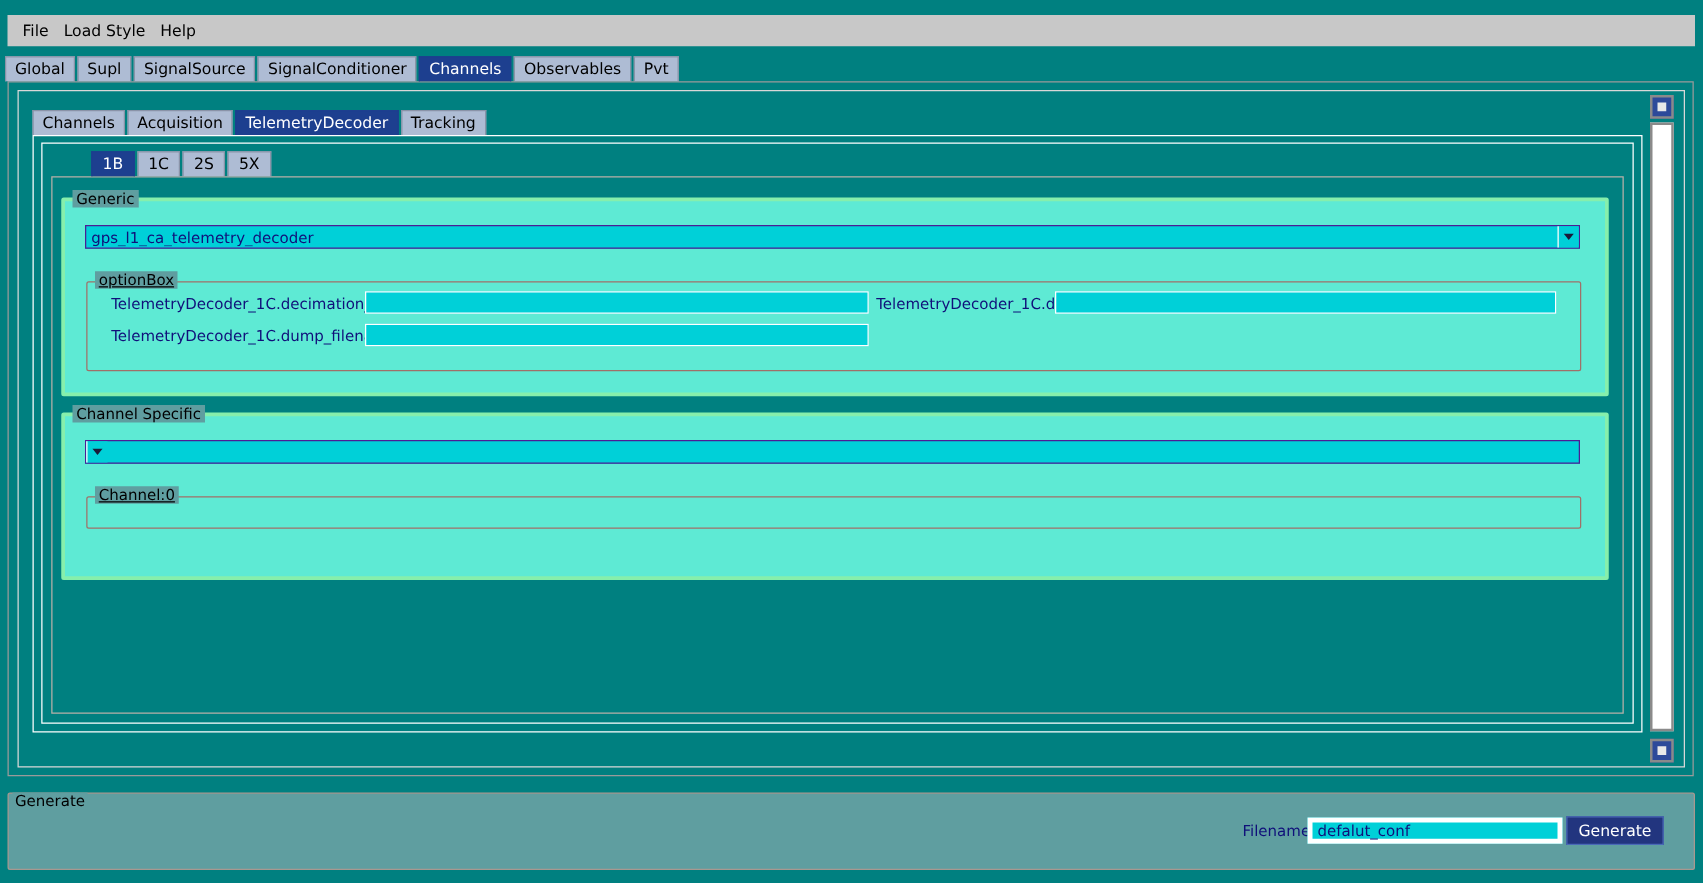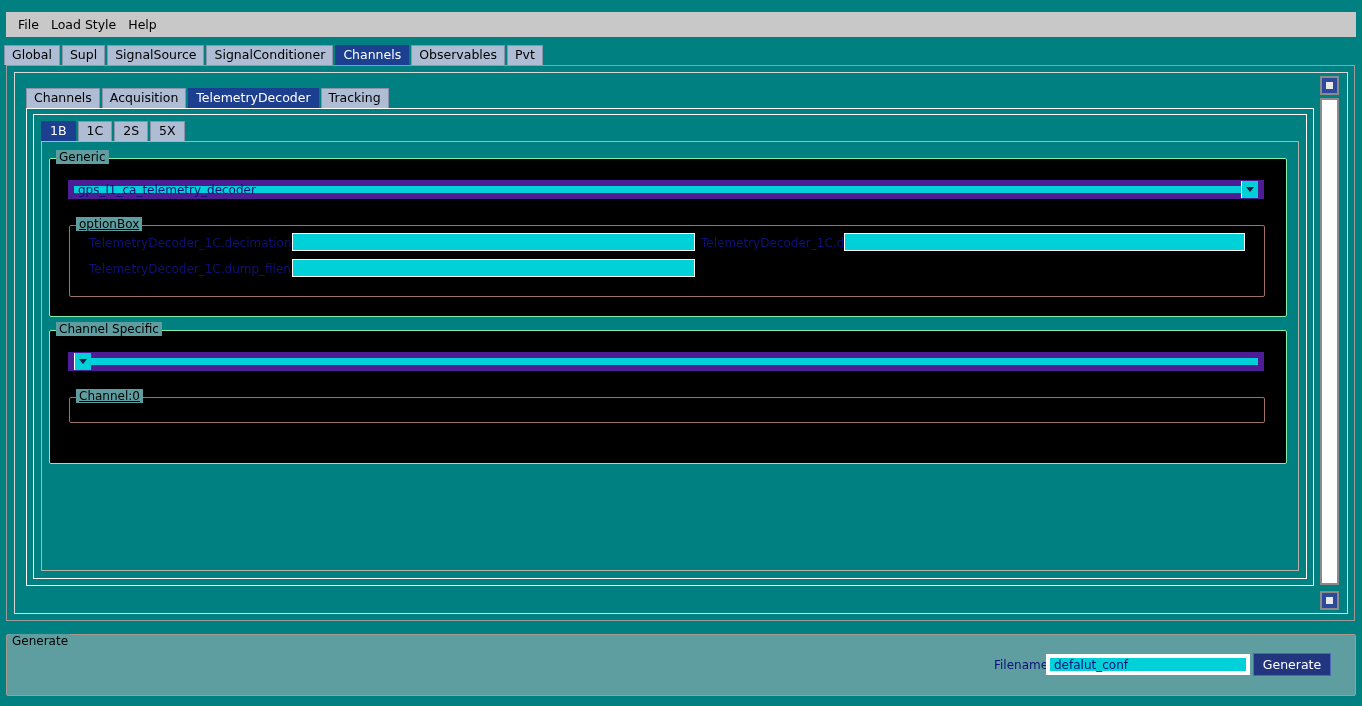--- a/index.html
+++ b/index.html
@@ -101,34 +101,35 @@
     padding: 1px 8px 2px 8px;
     margin-right: 2px;
     display: flex; align-items: center; justify-content: center;
     cursor: default;
     line-height: 1;
   }
   .subtab.active {
     background: #1d3f8f;
     border-color: #1d3f8f;
     color: #ffffff;
+    margin-left: 32px;
   }
 
   .subtab-panel {
     position: absolute; left: 41px; top: 141px;
     width: 1258px; height: 430px;
     border: 1px solid #b8b0a8;
     background: #008080;
   }
 
   
   .groupbox {
     position: absolute;
-    background: #000000;
-    border: 1px solid #86efac;
+    background: #5eead4;
+    border: 3px solid #86efac;
     border-radius: 2px;
   }
   .groupbox > .gb-title {
     position: absolute;
     top: -9px; left: 6px;
     background: #5f9ea0;
     padding: 0 3px;
     font-size: 12px;
     color: #000;
     line-height: 14px;
@@ -150,21 +151,21 @@
     line-height: 14px;
     white-space: nowrap;
     text-decoration: underline;
   }
 
   
   .combo {
     position: absolute;
     height: 19px;
     background: #00d0d8;
-    border: 6px solid #4c1d95;
+    border: 1px solid #4c1d95;
     display: flex; align-items: center;
     cursor: default;
   }
   .combo .combo-text {
     flex: 1;
     font-size: 12px;
     color: #10107a;
     padding-left: 4px;
     white-space: nowrap;
     overflow: hidden;

